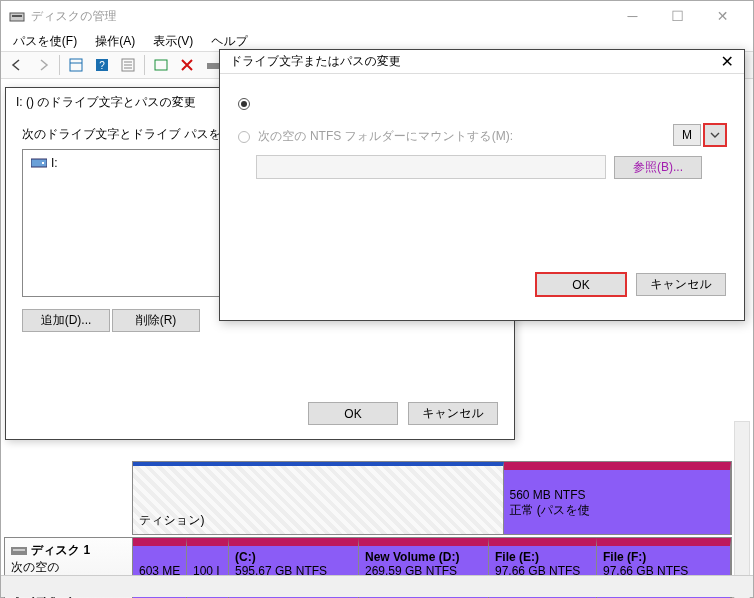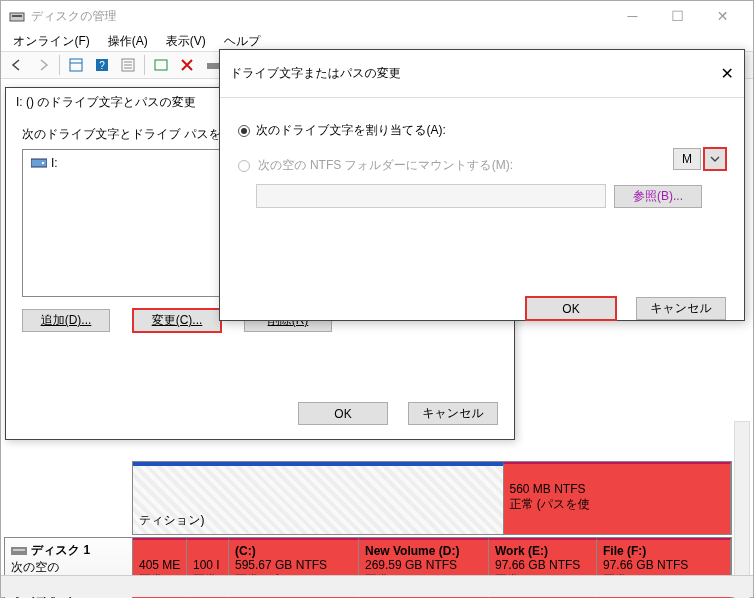--- a/index.html
+++ b/index.html
@@ -15,38 +15,38 @@
 .toolbar { height: 28px; border-top: 1px solid #ddd; border-bottom: 1px solid #ddd; display: flex; align-items: center; padding: 0 4px; gap: 2px; background: #fafafa; }
 .toolbar .tbtn { width: 24px; height: 24px; display: flex; align-items: center; justify-content: center; }
 .toolbar .sep { width: 1px; height: 20px; background: #ccc; margin: 0 2px; }
 svg { display: block; }
 .content-area { position: absolute; top: 80px; left: 1px; right: 1px; bottom: 30px; }
 .disk-panel { position: absolute; left: 0; right: 18px; top: 378px; height: 160px; }
 .disk-row { display: flex; border: 1px solid #888; margin: 2px; }
 .disk-label-cell { width: 128px; padding: 4px 6px; border-right: 1px solid #888; background: linear-gradient(#fdfdfd, #f0f0f0); }
 .disk-label-cell .dname { font-weight: bold; }
 .disk-parts { display: flex; flex: 1; }
-.part { border-right: 1px solid #888; padding: 4px 6px; background: #ef4444; overflow: hidden; white-space: nowrap; min-width: 30px; border-top: 2px solid #be185d; }
+.part { border-right: 1px solid #888; padding: 4px 6px; background: #8b5cf6; overflow: hidden; white-space: nowrap; min-width: 30px; border-top: 8px solid #be185d; }
 .part .pname { font-weight: bold; }
 .hatched { background: repeating-linear-gradient(45deg, #eee 0 4px, #f9f9f9 4px 8px); border-top: 4px solid #2050c0; }
 .legend { position: absolute; bottom: 0; left: 0; right: 0; height: 22px; border-top: 1px solid #ccc; display: flex; align-items: center; padding: 0 8px; gap: 6px; background: #fff; }
 .legend .sw { width: 10px; height: 10px; display: inline-block; }
 .statusbar { position: absolute; bottom: 0; left: 0; right: 0; height: 22px; border-top: 1px solid #ccc; background: #f0f0f0; }
 .dialog1 { position: absolute; top: 86px; left: 4px; width: 510px; height: 353px; background: #fff; border: 1px solid #444; box-shadow: 2px 2px 8px rgba(0,0,0,0.2); }
 .dtitle { height: 28px; display: flex; align-items: center; padding: 0 10px; font-size: 12px; }
 .dbody { padding: 10px 16px; position: relative; height: calc(100% - 28px); }
 .listbox { width: 480px; height: 148px; border: 1px solid #888; background: #fff; padding: 4px; }
 .listitem { display: flex; align-items: center; gap: 4px; padding: 2px 4px; }
 .drive-icon { width: 16px; height: 12px; }
-.btnrow { display: flex; gap: 23px; margin-top: 12px; text-decoration: underline; }
+.btnrow { display: flex; gap: 2px; margin-top: 12px; }
 .btn { min-width: 88px; height: 23px; border: 1px solid #adadad; background: #e1e1e1; text-align: center; display: flex; align-items: center; justify-content: center; font-size: 12px; padding: 0 10px; }
 .highlight-red { outline: 2px solid #e03030; outline-offset: -1px; }
-.okrow { position: absolute; bottom: 14px; right: 16px; display: flex; gap: 20px; }
+.okrow { position: absolute; bottom: 14px; right: 16px; display: flex; gap: 10px; }
 .dialog2 { position: absolute; top: 48px; left: 218px; width: 526px; height: 272px; background: #fff; border: 1px solid #444; box-shadow: 2px 2px 10px rgba(0,0,0,0.25); z-index: 10; }
-.dialog2 .dtitle { border-bottom: 1px solid #ddd; height: 48px; }
+.dialog2 .dtitle { border-bottom: 1px solid #ddd; height: 24px; }
 .dialog2 .close { margin-left: auto; font-size: 16px; }
 .d2body { padding: 14px 18px; position: relative; height: calc(100% - 32px); }
 .radio-row { display: flex; align-items: center; gap: 6px; margin: 10px 0; }
 .radio { width: 12px; height: 12px; border: 1px solid #555; border-radius: 50%; display: flex; align-items: center; justify-content: center; }
 .radio.checked::after { content: ""; width: 6px; height: 6px; background: #333; border-radius: 50%; }
 .disabled { color: #a0a0a0; gap: 8px; }
 .input-disabled { width: 350px; height: 24px; border: 1px solid #ccc; background: #f5f5f5; margin-left: 18px; }
 .select { width: 22px; height: 22px; border: 1px solid #adadad; background: #e1e1e1; display: flex; align-items: center; justify-content: center; }
 .select-val { width: 28px; height: 22px; border: 1px solid #adadad; background: #eaeaea; display: flex; align-items: center; justify-content: center; margin-right: 3px; }
 .select-wrap { position: absolute; right: 18px; top: 50px; display: flex; }
@@ -66,21 +66,21 @@
     </span>
     <span class="title">ディスクの管理</span>
     <div class="win-btns">
       <div class="win-btn">─</div>
       <div class="win-btn">☐</div>
       <div class="win-btn">✕</div>
     </div>
   </div>
 
   <div class="menubar">
-    <span>オンライン(F)</span>
+    <span>パスを使(F)</span>
     <span>操作(A)</span>
     <span>表示(V)</span>
     <span>ヘルプ</span>
   </div>
 
   <div class="toolbar">
     <div class="tbtn">
         <svg width="16" height="16">
           <path d="M10 3l-6 5 6 5" fill="none" stroke="#444" stroke-width="1.5"></path>
         </svg>
@@ -155,40 +155,40 @@
               </svg>
             <span class="dname">ディスク 1</span>
           </div>
           <div>次の空の</div>
           <div>931.50 GB</div>
           <div>オンライン</div>
         </div>
         <div class="disk-parts">
           <div class="part" style="width:54px">
               <div class="pname">&nbsp;</div>
-              <div>405 ME</div>
+              <div>603 ME</div>
               <div>正常 (</div>
             </div>
           <div class="part" style="width:42px">
               <div class="pname">&nbsp;</div>
               <div>100 I</div>
               <div>正常</div>
             </div>
           <div class="part" style="width:130px">
               <div class="pname">(C:)</div>
               <div>595.67 GB NTFS</div>
               <div>正常 (ブート, ページ...</div>
             </div>
           <div class="part" style="width:130px">
               <div class="pname">New Volume  (D:)</div>
               <div>269.59 GB NTFS</div>
               <div>正常 (ベーシック デ...</div>
             </div>
           <div class="part" style="width:108px">
-              <div class="pname">Work  (E:)</div>
+              <div class="pname">File  (E:)</div>
               <div>97.66 GB NTFS</div>
               <div>正常 (ベーシック デ...</div>
             </div>
           <div class="part" style="flex:1">
               <div class="pname">File  (F:)</div>
               <div>97.66 GB NTFS</div>
               <div>正常 (ベーシック デ...</div>
             </div>
         </div>
       </div>
@@ -216,39 +216,37 @@
               <svg width="16" height="12">
                 <rect x="0" y="2" width="16" height="8" fill="#6aa0d8" stroke="#336"></rect>
                 <rect x="11" y="5" width="2" height="2" fill="#fff"></rect>
               </svg>
             </span>
           <span>I:</span>
         </div>
       </div>
       <div class="btnrow">
         <div class="btn">追加(D)...</div>
-        <div class="btn highlight-red">変更(C)...</div>
         <div class="btn">削除(R)</div>
       </div>
       <div class="okrow">
         <div class="btn" style="min-width:90px">OK</div>
         <div class="btn" style="min-width:90px">キャンセル</div>
       </div>
     </div>
   </div>
 
   <div class="dialog2">
     <div class="dtitle">
       <span>ドライブ文字またはパスの変更</span>
       <span class="close">✕</span>
     </div>
     <div class="d2body">
       <div class="radio-row">
         <span class="radio checked"></span>
-        <span>次のドライブ文字を割り当てる(A):</span>
       </div>
       <div class="select-wrap">
         <div class="select-val">M</div>
         <div class="select highlight-red">
           <svg width="10" height="10">
               <path d="M1 3l4 4 4-4" fill="none" stroke="#444" stroke-width="1.4"></path>
             </svg>
         </div>
       </div>
       <div class="radio-row disabled" style="margin-top:18px">

